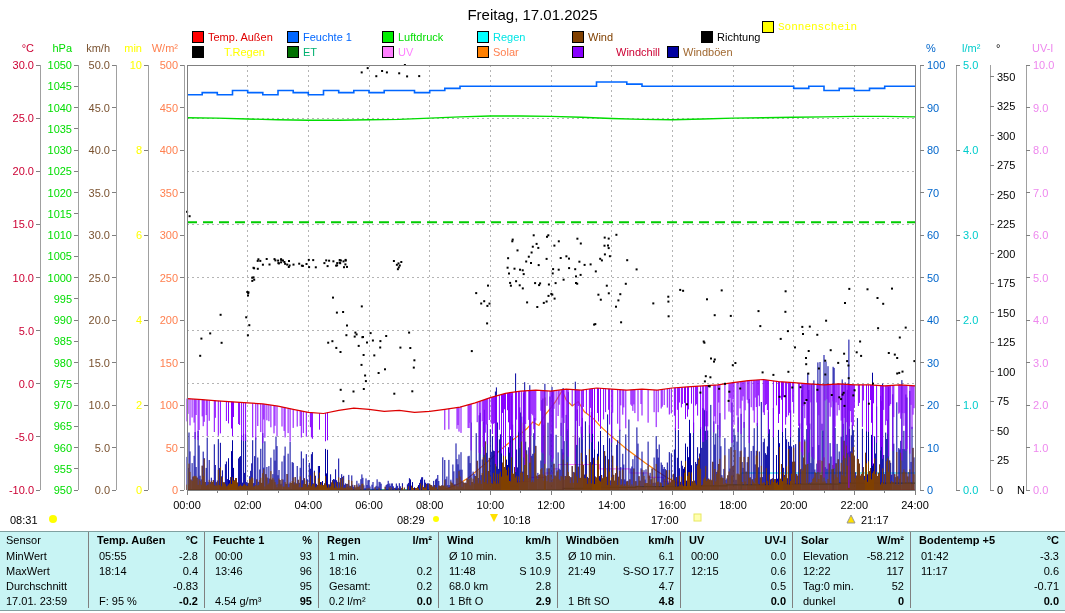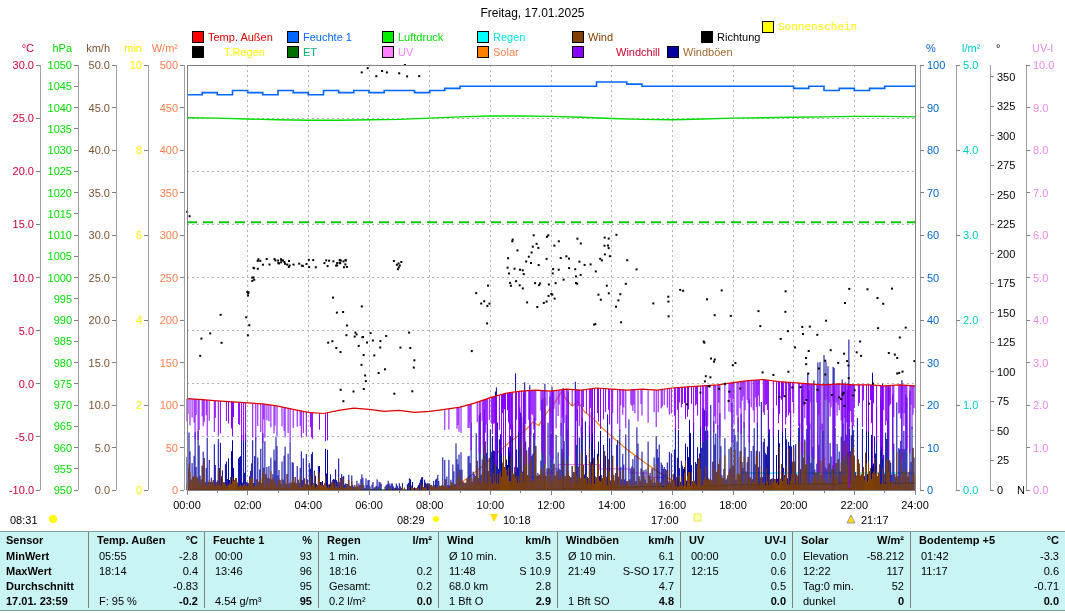--- a/index.html
+++ b/index.html
@@ -1,34 +1,34 @@
 <!DOCTYPE html>
 <html><head>
 <meta charset="utf-8">
 <style>
   html,body{margin:0;padding:0;background:#fff;}
   #page{position:relative;width:1065px;height:613px;background:#fff;overflow:hidden;
         font-family:"Liberation Sans",sans-serif;}
   #title{position:absolute;top:6px;left:0;width:100%;text-align:center;
-         font-size:12px;color:#000;}
+         font-size:15px;color:#000;}
   .legend-item{position:absolute;display:flex;align-items:center;gap:4px;height:12px;}
   .legend-swatch{width:10px;height:10px;border:1px solid #000;flex:0 0 auto;}
   .legend-label{font-size:11px;white-space:nowrap;}
   #chart-svg{position:absolute;top:0;left:0;}
   #stats-table{position:absolute;left:0;top:531px;width:1065px;height:78px;
                background:#c8f4f4;border-top:1px solid #80a0a0;border-bottom:1px solid #80a0a0;
                display:grid;grid-template-columns:88px 116px 114px 120px 119px 123px 112px 118px 155px;
                grid-template-rows:16px 15px 15px 15px 15px;font-size:11px;color:#000;}
   .tcell{display:flex;align-items:center;overflow:hidden;white-space:nowrap;}
   .tcell.bordered{border-left:1px solid #808080;}
   .tcell .lab{padding-left:10px;flex:1 1 auto;}
   .tcell .val{padding-right:6px;text-align:right;flex:0 0 auto;margin-left:auto;}
   .tcell.hdr{font-weight:bold;}
   .tcell.hdr .lab{padding-left:8px;}
-  .rowhdr{font-weight:bold;padding-left:6px;}
+  .rowhdr{font-weight:normal;padding-left:6px;}
   .bold{font-weight:bold;}
 </style>
 </head>
 <body>
 
 <div id="page">
   <div id="title">Freitag, 17.01.2025</div>
   <div id="legend">
       <div class="legend-item" style="left: 192px; top: 31px;">
         <span class="legend-swatch" style="background: rgb(255, 0, 0);"></span>

